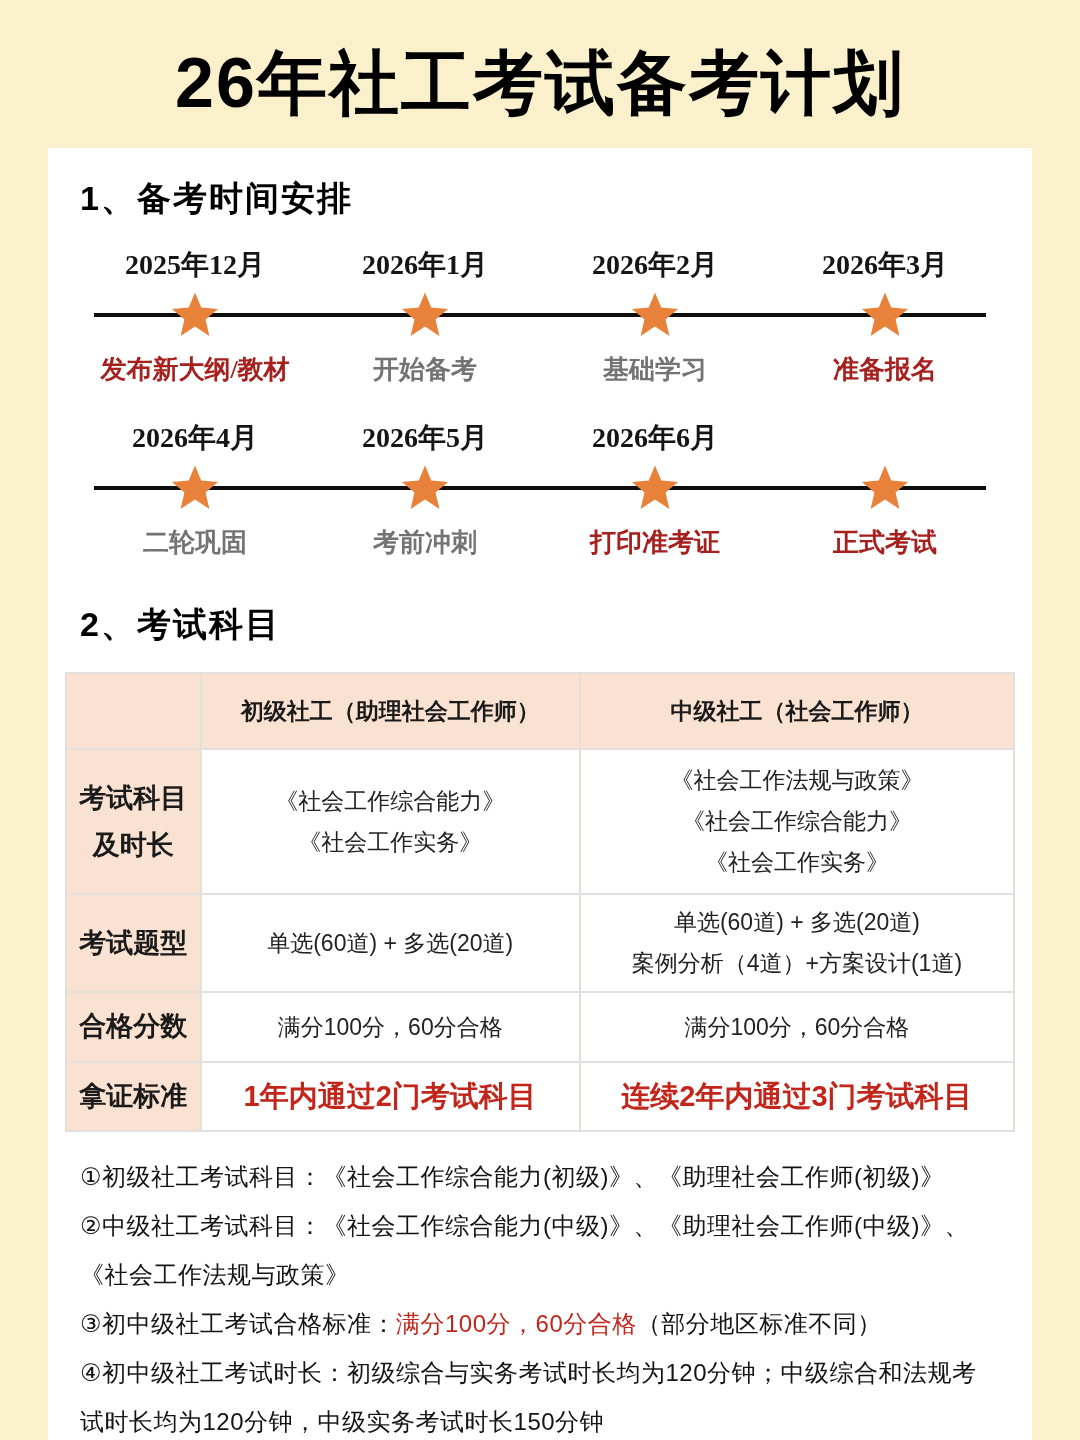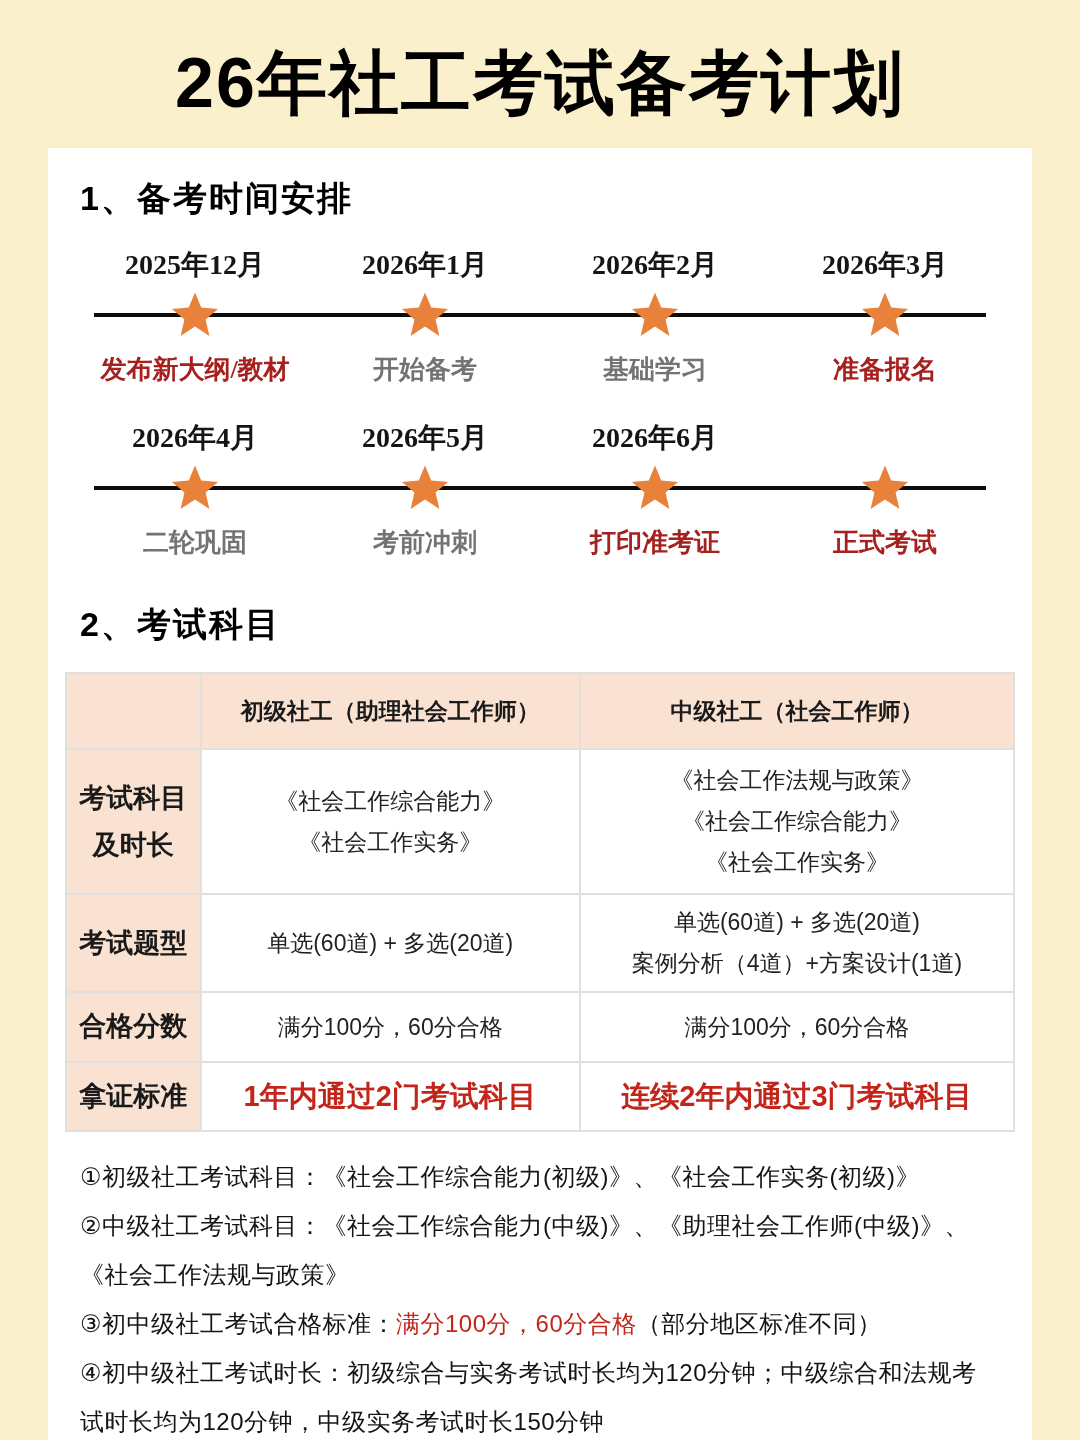--- a/index.html
+++ b/index.html
@@ -231,20 +231,20 @@
     </tr>
     <tr class="red-row">
       <td class="row-label">拿证标准</td>
       <td class="cell single">1年内通过2门考试科目</td>
       <td class="cell single">连续2年内通过3门考试科目</td>
     </tr>
   </tbody>
     </table>
 
   <div class="notes">
-    <p class="note"><span>①初级社工考试科目：《社会工作综合能力(初级)》、《社会工作实务(初级)》</span></p>
+    <p class="note"><span>①初级社工考试科目：《社会工作综合能力(初级)》、《助理社会工作师(初级)》</span></p>
     <p class="note"><span>②中级社工考试科目：《社会工作综合能力(中级)》、《助理社会工作师(中级)》、《社会工作法规与政策》</span></p>
     <p class="note"><span>③初中级社工考试合格标准：</span><span class="red">满分100分，60分合格</span><span>（部分地区标准不同）</span></p>
     <p class="note"><span>④初中级社工考试时长：初级综合与实务考试时长均为120分钟；中级综合和法规考试时长均为120分钟，中级实务考试时长150分钟</span></p>
 
   </div>
 
 </div>
 
 </body></html>

